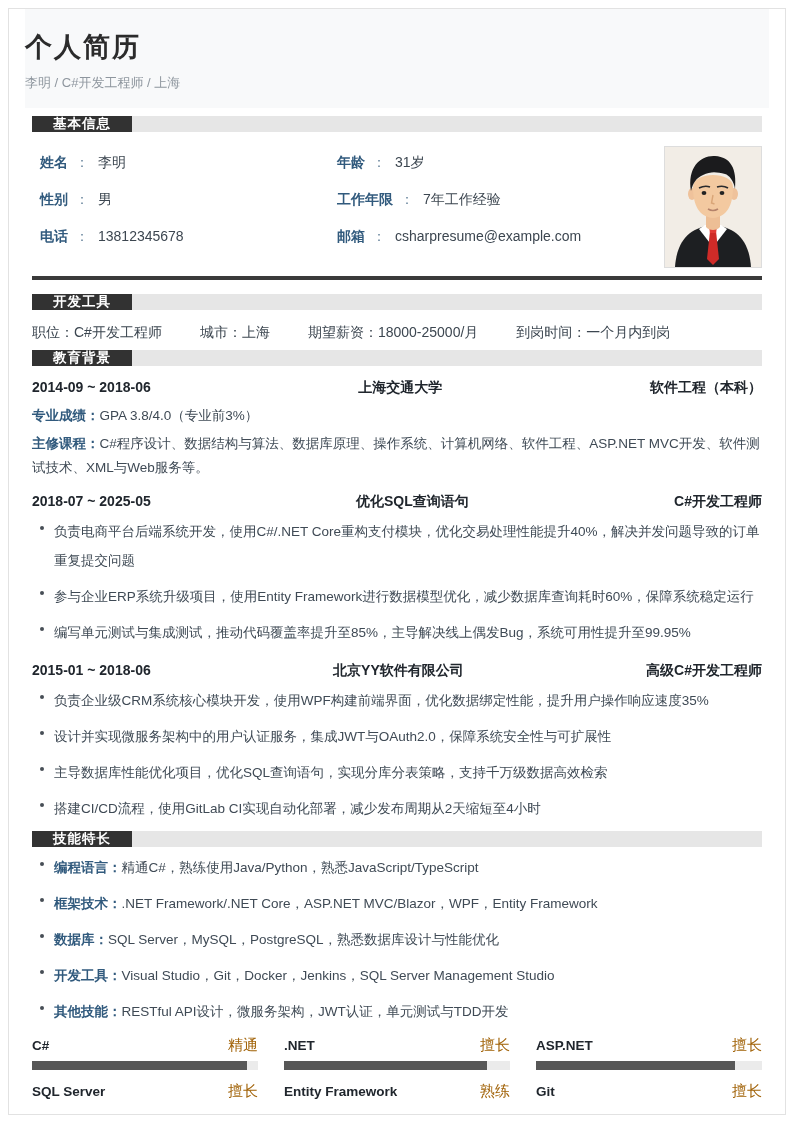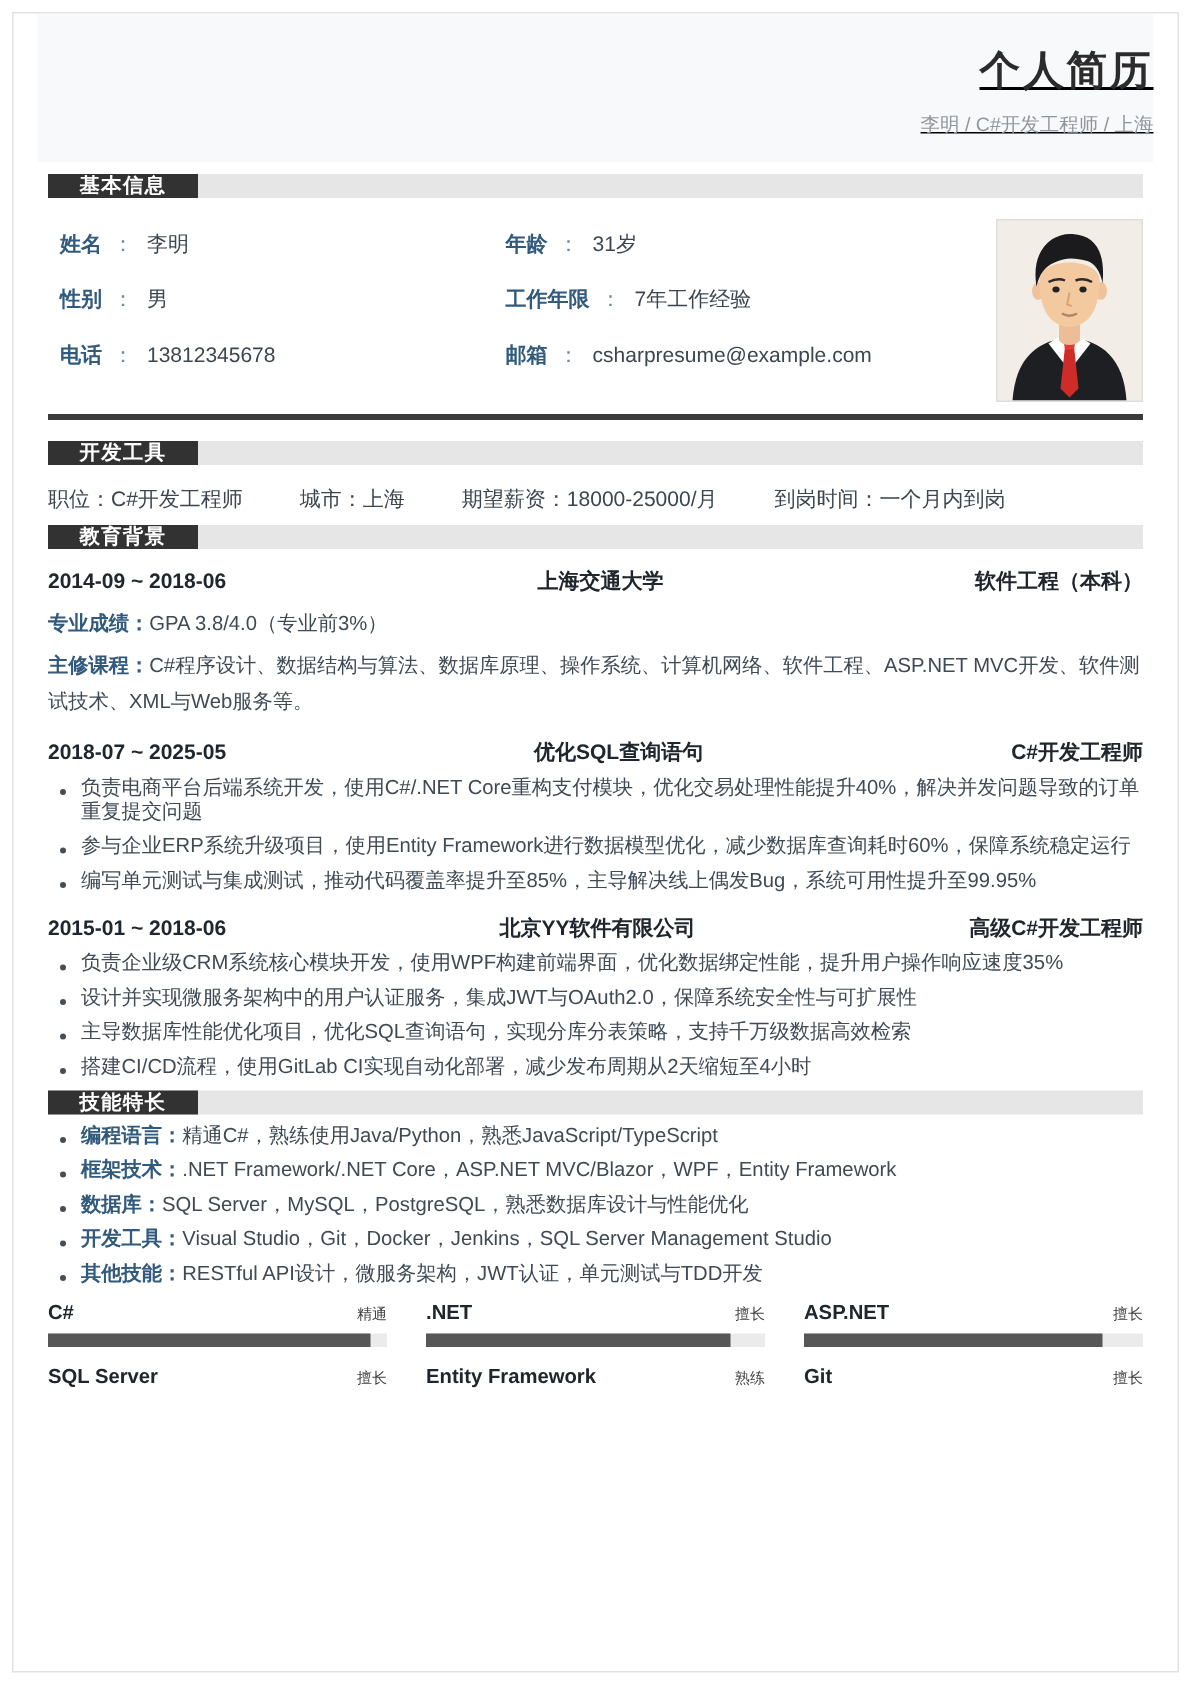--- a/index.html
+++ b/index.html
@@ -2,21 +2,21 @@
 <html lang="zh"><head>
 <meta charset="utf-8">
 <style>
   * { margin:0; padding:0; box-sizing:border-box; }
   html,body { width:794px; height:1123px; background:#fff; overflow:hidden;
     font-family:"Liberation Sans","DejaVu Sans",sans-serif; }
   .page { position:absolute; left:8px; top:8px; width:778px; height:1107px;
     border:1px solid #e2e2e2; background:#fff; overflow:hidden; }
 
   
-  .rheader { margin:0 16px; background:#f8f9fa; text-align:right; padding:20px 0 16px;text-decoration:underline; }
+  .rheader { margin:0 16px; background:#f8f9fa; text-align:left; padding:20px 0 16px; }
   .rtitle { font-size:27px; font-weight:700; color:#2b2b2b; letter-spacing:2px; }
   .rsub { margin-top:9px; font-size:13px; color:#8e969e; }
 
   .content { padding:0 23px; }
 
   
   .secbar { margin-top:8px; height:16px; background:#e6e6e6; display:flex; align-items:stretch; }
   .secbadge { background:#323232; color:#fff; font-size:13.5px; font-weight:700;
     display:flex; align-items:center; padding:0 21px; letter-spacing:1px; }
 
@@ -39,30 +39,30 @@
   .rowhdr { margin-top:13px; display:flex; align-items:baseline; font-size:14px;
     font-weight:700; color:#20262d; }
   .rowhdr .mid { flex:1; text-align:center; }
   .rowhdr .right { text-align:right; }
   .kvline { margin-top:7px; font-size:13.5px; color:#3f4a55; line-height:24px; }
   .kvline .flabel { font-size:13.5px; }
 
   
   ul.blist { margin-top:6px; list-style:none; }
   ul.blist li { position:relative; padding-left:22px; font-size:13.5px; color:#3f4a55;
-    line-height:16px; margin-bottom:7px; }
+    line-height:29px; margin-bottom:7px; }
   ul.blist li::before { content:""; position:absolute; left:8px; top:9px; width:4px; height:4px;
     border-radius:50%; background:#474e56; }
 
   
   .bars { margin-top:10px; display:grid; grid-template-columns:repeat(3,1fr);
     column-gap:26px; row-gap:12px; }
   .barhead { display:flex; justify-content:space-between; align-items:baseline; }
   .barname { font-size:13.5px; font-weight:700; color:#20262d; }
-  .barlevel { font-size:10px; color:#404040; }
+  .barlevel { font-size:15px; color:#a16207; }
   .track { margin-top:6px; height:9px; background:#ebebeb; }
   .fill { height:9px; background:#575757; }
 </style>
 </head>
 <body>
 
 <div class="page">
 
   <div class="rheader">
     <div class="rtitle">个人简历</div>

